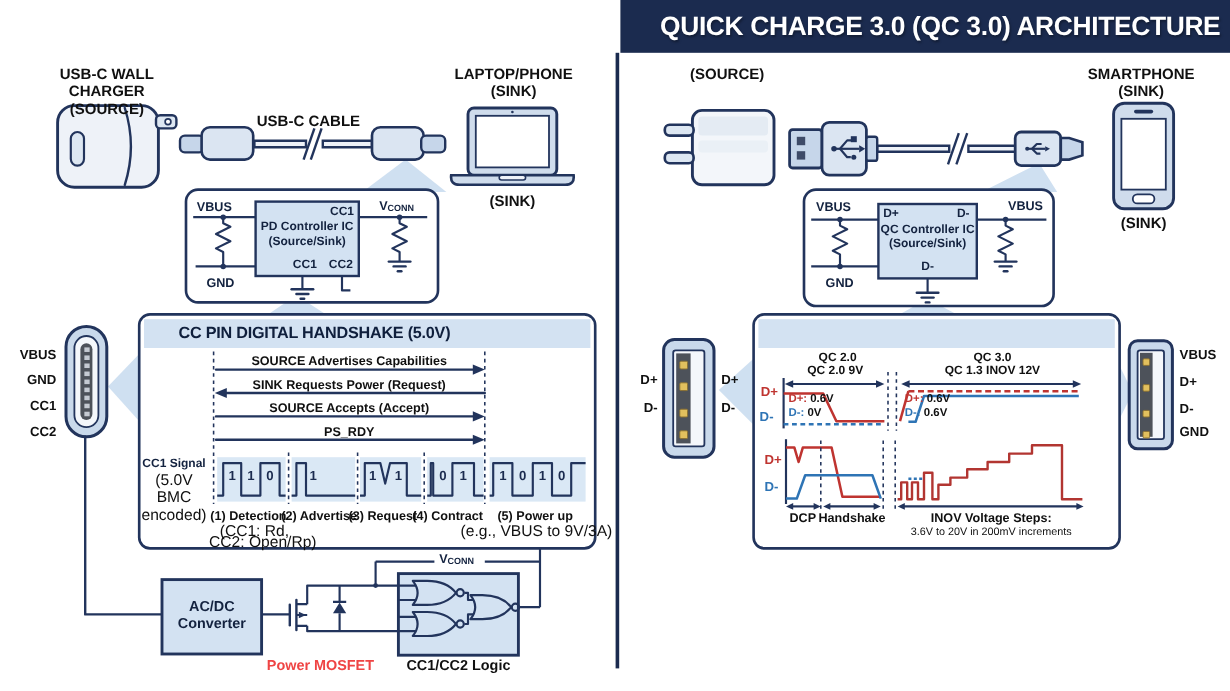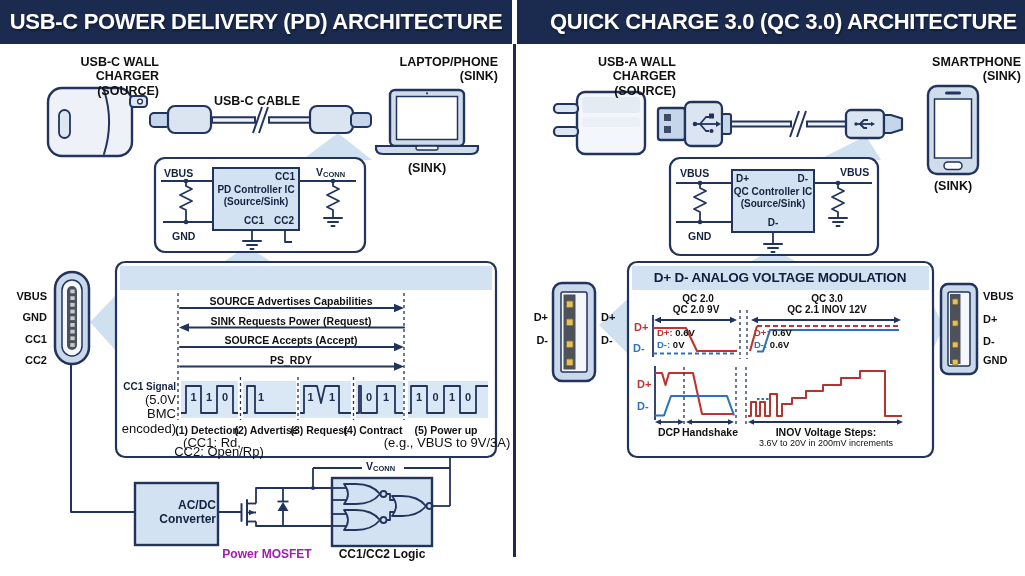--- a/index.html
+++ b/index.html
@@ -4,21 +4,21 @@
 <style>
   html,body{margin:0;padding:0;background:#fff;}
   .stage{position:relative;width:1025px;height:576px;background:#fff;overflow:hidden;
          font-family:"Liberation Sans",sans-serif;}
   .hdr{position:absolute;top:0;height:44px;background:#1b2b4f;color:#fff;font-weight:bold;
        font-size:22px;text-align:center;line-height:44px;letter-spacing:-0.3px;white-space:nowrap;
        text-shadow:1px 2px 2px rgba(0,0,0,0.35);}
   .divider{position:absolute;left:513px;top:44px;width:3px;height:513px;background:#1b2b4f;}
   .t{position:absolute;color:#101010;white-space:nowrap;line-height:1.15;}
   .c{transform:translateX(-50%);text-align:center;}
-  .blk{text-align:right;white-space:normal;}
+  .blk{text-align:center;white-space:normal;}
   .toplabel{font-size:12.5px;font-weight:bold;}
   .ctl{font-size:10.5px;font-weight:bold;color:#13223f;}
   .ic10{font-size:10px;font-weight:bold;color:#13223f;}
   .pin{font-size:11px;font-weight:bold;}
   .msg{font-size:10.5px;font-weight:bold;}
   .bit{font-size:11px;font-weight:bold;color:#1b2b4f;}
   .phase{font-size:10.5px;font-weight:bold;}
   .sub{font-size:13px;font-weight:normal;}
   .boxtitle{font-size:13.5px;font-weight:bold;color:#0f1f3c;letter-spacing:-0.2px;}
   .vals{font-size:9.5px;font-weight:bold;}
@@ -32,21 +32,20 @@
   svg .dot{fill:#22345c;stroke:none;}
   svg .arr{fill:#22345c;stroke:none;}
   svg .redl{stroke:#bf3430;stroke-width:2.1;fill:none;stroke-linejoin:round;}
   svg .bluel{stroke:#2e74b5;stroke-width:2.1;fill:none;stroke-linejoin:round;}
 </style>
 </head>
 <body>
 
 <div class="stage">
 
-  <div class="hdr" style="left:0;width:512px">USB-C POWER DELIVERY (PD) ARCHITECTURE</div>
   <div class="hdr" style="left:517px;width:533px">QUICK CHARGE 3.0 (QC 3.0) ARCHITECTURE</div>
   <div class="divider"></div>
 
   <svg width="1025" height="576" style="position:absolute;left:0;top:0">
 
     <g fill="#cfe0f1" stroke="none">
       <polygon points="338,133 302,160 372,160"></polygon>
       <polygon points="247,246 222,263 273,263"></polygon>
       <polygon points="90,322 117,294 117,352"></polygon>
       <polygon points="866,136 818,160 881,160"></polygon>
@@ -333,20 +332,21 @@
 
   <div class="t ctl" style="left:164px;top:167px">VBUS</div>
   <div class="t ctl" style="left:172px;top:230px">GND</div>
   <div class="t ctl" style="left:316px;top:166px"><span>V</span><span class="subsc">CONN</span></div>
   <div class="t ic10" style="left:213px;top:171px;width:82px;text-align:right">CC1</div>
   <div class="t ic10" style="left:213px;top:184px;width:86px;text-align:center;white-space:normal">PD Controller IC</div>
   <div class="t ic10" style="left:213px;top:196px;width:86px;text-align:center">(Source/Sink)</div>
   <div class="t ic10" style="left:244px;top:215px">CC1</div>
   <div class="t ic10" style="left:274px;top:215px">CC2</div>
 
+  <div class="t c boxtitle" style="left:262px;top:270px">CC PIN DIGITAL HANDSHAKE (5.0V)</div>
   <div class="t c msg" style="left:291px;top:295px">SOURCE Advertises Capabilities</div>
   <div class="t c msg" style="left:291px;top:314.5px">SINK Requests Power (Request)</div>
   <div class="t c msg" style="left:291px;top:334px">SOURCE Accepts (Accept)</div>
   <div class="t c msg" style="left:291px;top:353.5px">PS_RDY</div>
 
   <div class="t blk" style="left:114px;top:381px;width:62px">
     <div class="ic10">CC1 Signal</div>
     <div class="sub">(5.0V BMC</div>
     <div class="sub">encoded)</div>
   </div>
@@ -376,47 +376,45 @@
   <div class="t pin" style="left:6px;top:290px;width:41px;text-align:right">VBUS</div>
   <div class="t pin" style="left:6px;top:311px;width:41px;text-align:right">GND</div>
   <div class="t pin" style="left:6px;top:333px;width:41px;text-align:right">CC1</div>
   <div class="t pin" style="left:6px;top:354px;width:41px;text-align:right">CC2</div>
 
   <div class="t blk bigb" style="left:137px;top:499px;width:79px">
     <div>AC/DC</div>
     <div>Converter</div>
   </div>
   <div class="t ctl" style="left:366px;top:460px"><span>V</span><span class="subsc">CONN</span></div>
-  <div class="t c bigb" style="left:267px;top:548px;color:#a21caf">Power MOSFET</div>
+  <div class="t c bigb" style="left:267px;top:548px;color:#ef4444">Power MOSFET</div>
   <div class="t c bigb" style="left:382px;top:548px;color:#101010">CC1/CC2 Logic</div>
 
   <div class="t blk toplabel" style="left:536px;top:55px;width:140px">
-    <div>USB-A WALL CHARGER</div>
     <div>(SOURCE)</div>
   </div>
   <div class="t blk toplabel" style="left:881px;top:55px;width:140px">
     <div>SMARTPHONE</div>
     <div>(SINK)</div>
   </div>
   <div class="t c toplabel" style="left:953px;top:179px">(SINK)</div>
 
   <div class="t ctl" style="left:680px;top:167px">VBUS</div>
   <div class="t ctl" style="left:688px;top:230px">GND</div>
   <div class="t ctl" style="left:840px;top:166px">VBUS</div>
   <div class="t ic10" style="left:736px;top:173px">D+</div>
   <div class="t ic10" style="left:732px;top:173px;width:76px;text-align:right">D-</div>
   <div class="t ic10" style="left:732px;top:186px;width:82px;text-align:center;white-space:normal">QC Controller IC</div>
   <div class="t ic10" style="left:732px;top:198px;width:82px;text-align:center">(Source/Sink)</div>
   <div class="t c ic10" style="left:773px;top:217px">D-</div>
 
-  <div class="t c boxtitle" style="left:780px;top:270px">D+ D- ANALOG VOLTAGE MODULATION</div>
   <div class="t c q" style="left:698px;top:293px">QC 2.0</div>
   <div class="t c q" style="left:696px;top:304px">QC 2.0 9V</div>
   <div class="t c q" style="left:827px;top:293px">QC 3.0</div>
-  <div class="t c q" style="left:827px;top:304px">QC 2.1 INOV 12V</div>
+  <div class="t c q" style="left:827px;top:304px">QC 1.3 INOV 12V</div>
 
   <div class="t pin red" style="left:634px;top:321px">D+</div>
   <div class="t pin blue" style="left:633px;top:342px">D-</div>
   <div class="t vals" style="left:657px;top:328px"><span class="red">D+:</span> <span>0.6V</span></div>
   <div class="t vals" style="left:657px;top:340px"><span class="blue">D-:</span> <span>0V</span></div>
   <div class="t vals" style="left:754px;top:328px"><span class="red">D+:</span> <span>0.6V</span></div>
   <div class="t vals" style="left:754px;top:340px"><span class="blue">D-:</span> <span>0.6V</span></div>
 
   <div class="t pin red" style="left:637px;top:378px">D+</div>
   <div class="t pin blue" style="left:637px;top:400px">D-</div>

